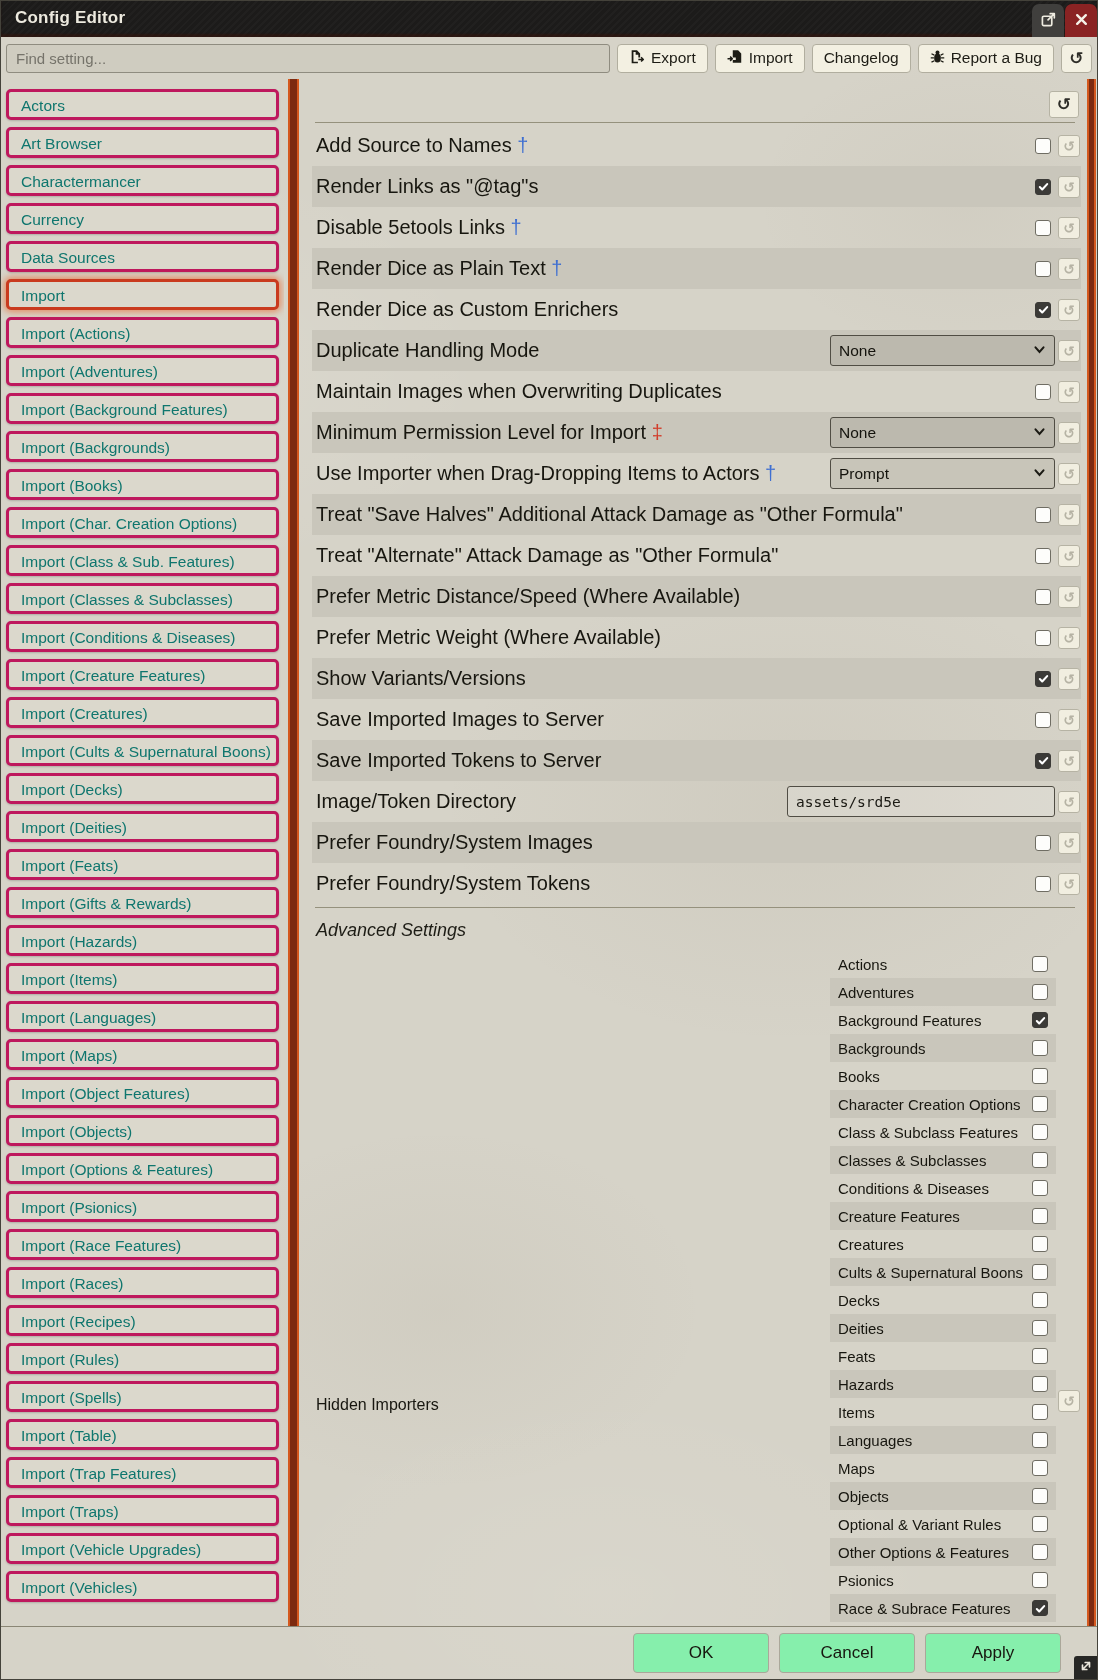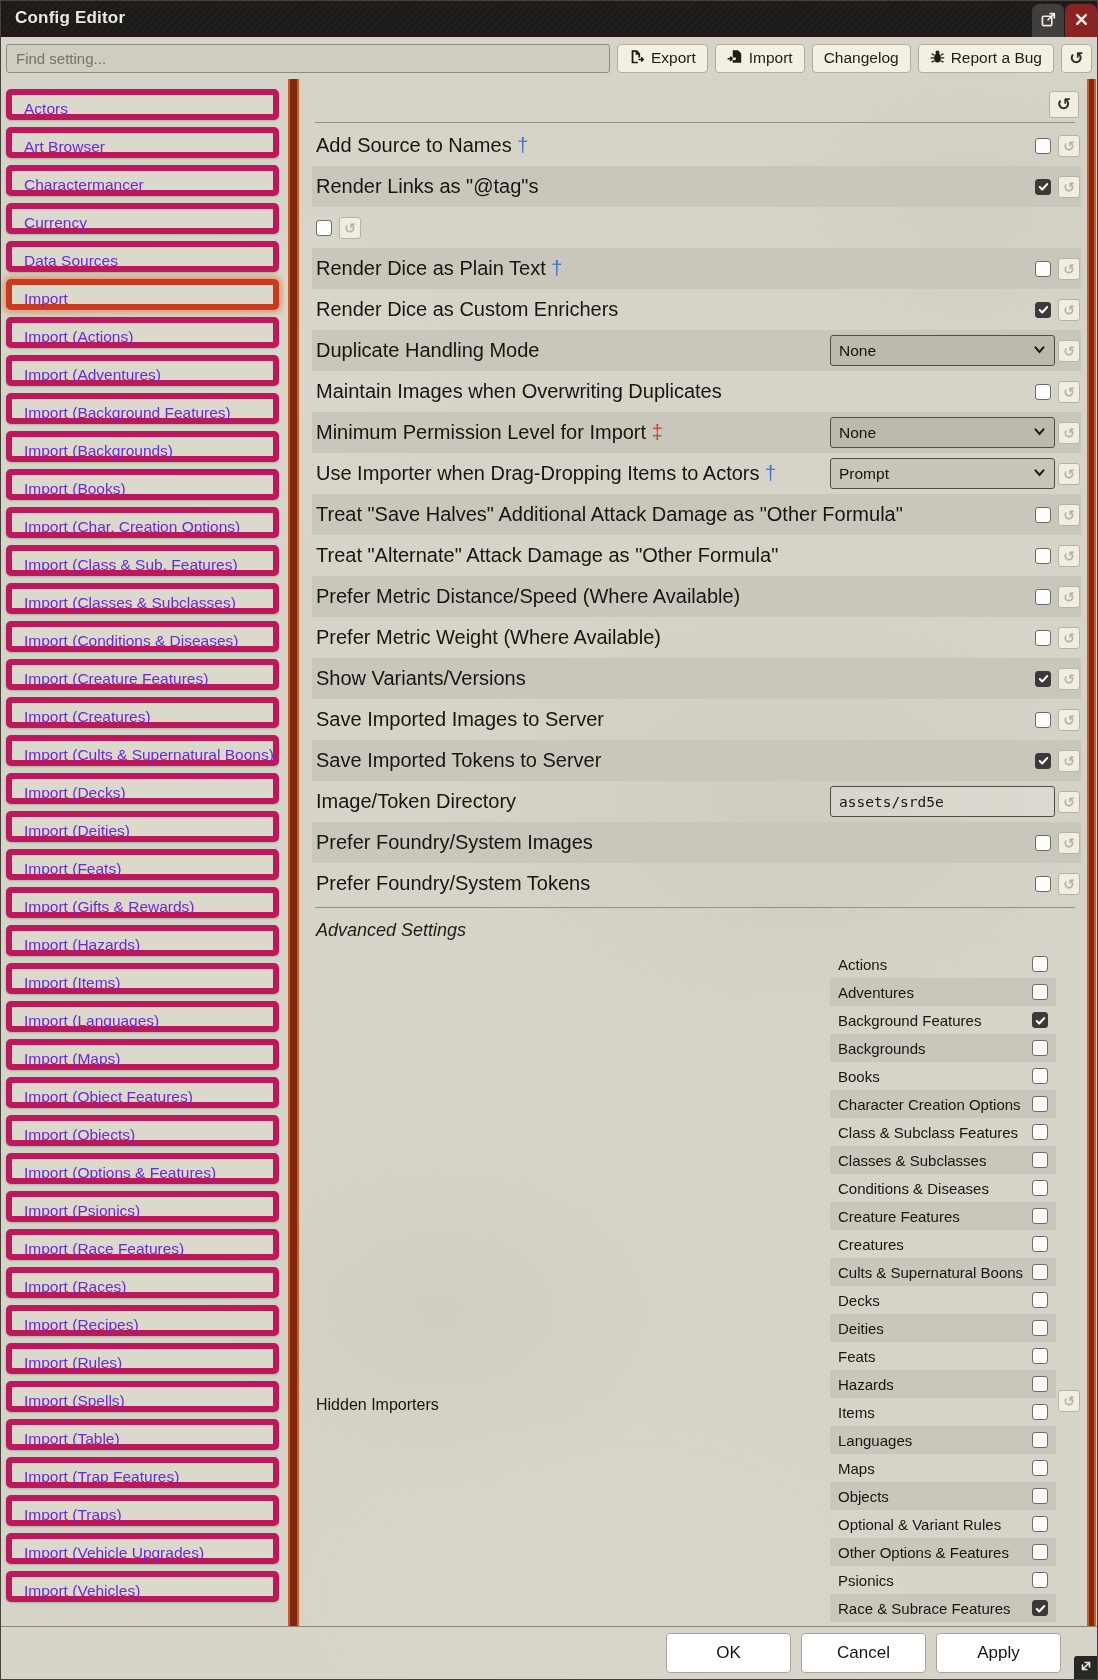--- a/index.html
+++ b/index.html
@@ -28,22 +28,22 @@
   .search { flex:1; height:29px; background:#cfccc0; border:1px solid #8f8c80; border-radius:3px; font-size:15px; padding:0 9px; color:#333; font-family:"Liberation Sans",sans-serif; }
   .search::placeholder { color:#75736a; }
   .tb-btn { height:29px; background:#f3f0e2; border:1px solid #b1ae9f; border-radius:4px; font-size:15.5px; display:flex; align-items:center; gap:6px; padding:0 11px; color:#1d1c15; cursor:pointer; font-family:"Liberation Sans",sans-serif; }
   .tb-btn.icon-only { width:31px; padding:0; justify-content:center; }
   .uglyph { font-family:"DejaVu Sans",sans-serif; font-weight:700; }
   .tb-btn .uglyph { font-size:17px; line-height:1; color:#2e2d28; }
 
   
   .main { position:absolute; top:78px; bottom:53px; left:0; right:0; display:flex; padding-right:16px; }
   .sidebar { width:283px; overflow:hidden; padding:10px 0 0 5px; }
-  .sb-item { display:block; width:273px; height:31px; margin-bottom:7px; background:#dbd8cc; border:6px solid #be185d; border-radius:5px;
-    text-align:left; padding-left:12px; font-size:15.5px; color:#6d28d9; line-height:28px; box-shadow:0 1px 2px rgba(0,0,0,0.18);
+  .sb-item { display:block; width:273px; height:31px; margin-bottom:7px; background:#dbd8cc; border:3px solid #be185d; border-radius:5px;
+    text-align:left; padding-left:12px; font-size:15.5px; color:#0f766e; line-height:28px; box-shadow:0 1px 2px rgba(0,0,0,0.18);
     cursor:pointer; white-space:nowrap; font-family:"Liberation Sans",sans-serif; }
   .sb-item.selected { border-color:#c93a1e; box-shadow:0 0 7px 2px rgba(235,90,30,0.6); }
   .accent { background:linear-gradient(90deg,#d4581e 0 2px,#7d2a10 2px calc(100% - 2px),#d4581e calc(100% - 2px) 100%); }
   .accent-left { width:11px; margin-left:4px; flex:none; }
   .accent-right { position:absolute; right:1px; top:0; bottom:0; width:9px; }
 
   .content { flex:1; padding:12px 0 0 13px; position:relative; }
   .reset-row { height:28px; display:flex; }
   .reset { width:22px; height:22px; margin-left:3px; background:#f1eee0; border:1px solid #b6b3a4; border-radius:3px;
     color:#b6b3a4; display:flex; align-items:center; justify-content:center; flex:none; cursor:pointer; }
@@ -55,37 +55,37 @@
   .row { height:41px; display:flex; align-items:center; padding:0 1px 0 4px; }
   .row.striped { background:#c9c6bb; }
   .row-label { flex:1; font-size:20px; color:#17160f; }
   .marker { font-weight:400; }
   .checkbox { width:16px; height:16px; border:1px solid #6f6d63; border-radius:3px; background:#fdfdfb; margin-right:4px;
     display:flex; align-items:center; justify-content:center; cursor:pointer; flex:none; }
   .checkbox.checked { background:#3b3a37; border-color:#3b3a37; }
   .select { width:225px; height:31px; border:1px solid #504d44; border-radius:3px; background:rgba(80,75,60,0.10);
     display:flex; align-items:center; padding:0 8px; font-size:15.5px; color:#14130d; cursor:pointer; flex:none;margin-left:15px; }
   .select .val { flex:1; }
-  .text-input { width:225px; height:31px; border:1px solid #504d44; border-radius:3px; background:rgba(255,255,255,0.18);
+  .text-input { width:268px; height:31px; border:1px solid #504d44; border-radius:3px; background:rgba(255,255,255,0.18);
     font-family:"DejaVu Sans Mono",monospace; font-size:14.5px; padding:0 8px; color:#1a1913; flex:none; }
 
   .adv-heading { font-style:italic; font-size:18px; color:#1d1c15; margin:12px 0 0 4px; height:22px; }
 
   .hi-block { position:relative; height:672px; margin-top:8px; }
   .hi-label { position:absolute; left:4px; top:446px; font-size:16px; color:#17160f; }
   .hi-list { position:absolute; left:518px; top:0; width:226px; }
   .hi-row { height:28px; display:flex; align-items:center; padding:0 4px 0 8px; }
   .hi-row.striped { background:#c9c6bb; }
   .hi-row .hi-item-label { flex:1; font-size:15px; color:#17160f; }
   .hi-reset { position:absolute; right:1px; top:440px; }
 
   
   .footer { position:absolute; left:0; right:0; bottom:0; height:53px; border-top:1px solid #8a8675;
     display:flex; align-items:center; justify-content:flex-end; gap:10px; padding-right:36px; }
-  .ft-btn { width:125px; height:40px; background:#ffffff; border:1px solid #aaa79a; border-radius:4px; font-size:17px; color:#17160f; cursor:pointer; font-family:"Liberation Sans",sans-serif; }
+  .ft-btn { width:136px; height:40px; background:#86efac; border:1px solid #aaa79a; border-radius:4px; font-size:17px; color:#17160f; cursor:pointer; font-family:"Liberation Sans",sans-serif; }
   .resize-handle { position:absolute; right:0; bottom:0; width:23px; height:23px; background:#272725; border-radius:3px 0 0 0;
     display:flex; align-items:center; justify-content:center; cursor:nwse-resize; }
 </style>
 </head>
 <body>
 
 <div class="app">
 
   <div class="titlebar">
     <span class="window-title">Config Editor</span>
@@ -205,20 +205,21 @@
             <span class="checkbox checked">
               <svg width="11" height="11" viewBox="0 0 12 12">
                 <path d="M2 6.6l2.6 2.6L10 3.4" fill="none" stroke="#fff" stroke-width="2.3" stroke-linecap="round" stroke-linejoin="round"></path>
               </svg>
             </span>
             <button class="reset">
               <span class="uglyph">↺</span>
             </button>
           </div>
           <div class="row">
+            <span class="row-label">Disable 5etools Links<span class="marker" style="color: rgb(63, 111, 209);"> †</span></span>
             <span class="checkbox"></span>
             <button class="reset">
               <span class="uglyph">↺</span>
             </button>
           </div>
           <div class="row striped">
             <span class="row-label">Render Dice as Plain Text<span class="marker" style="color: rgb(63, 111, 209);"> †</span></span>
             <span class="checkbox"></span>
             <button class="reset">
               <span class="uglyph">↺</span>

